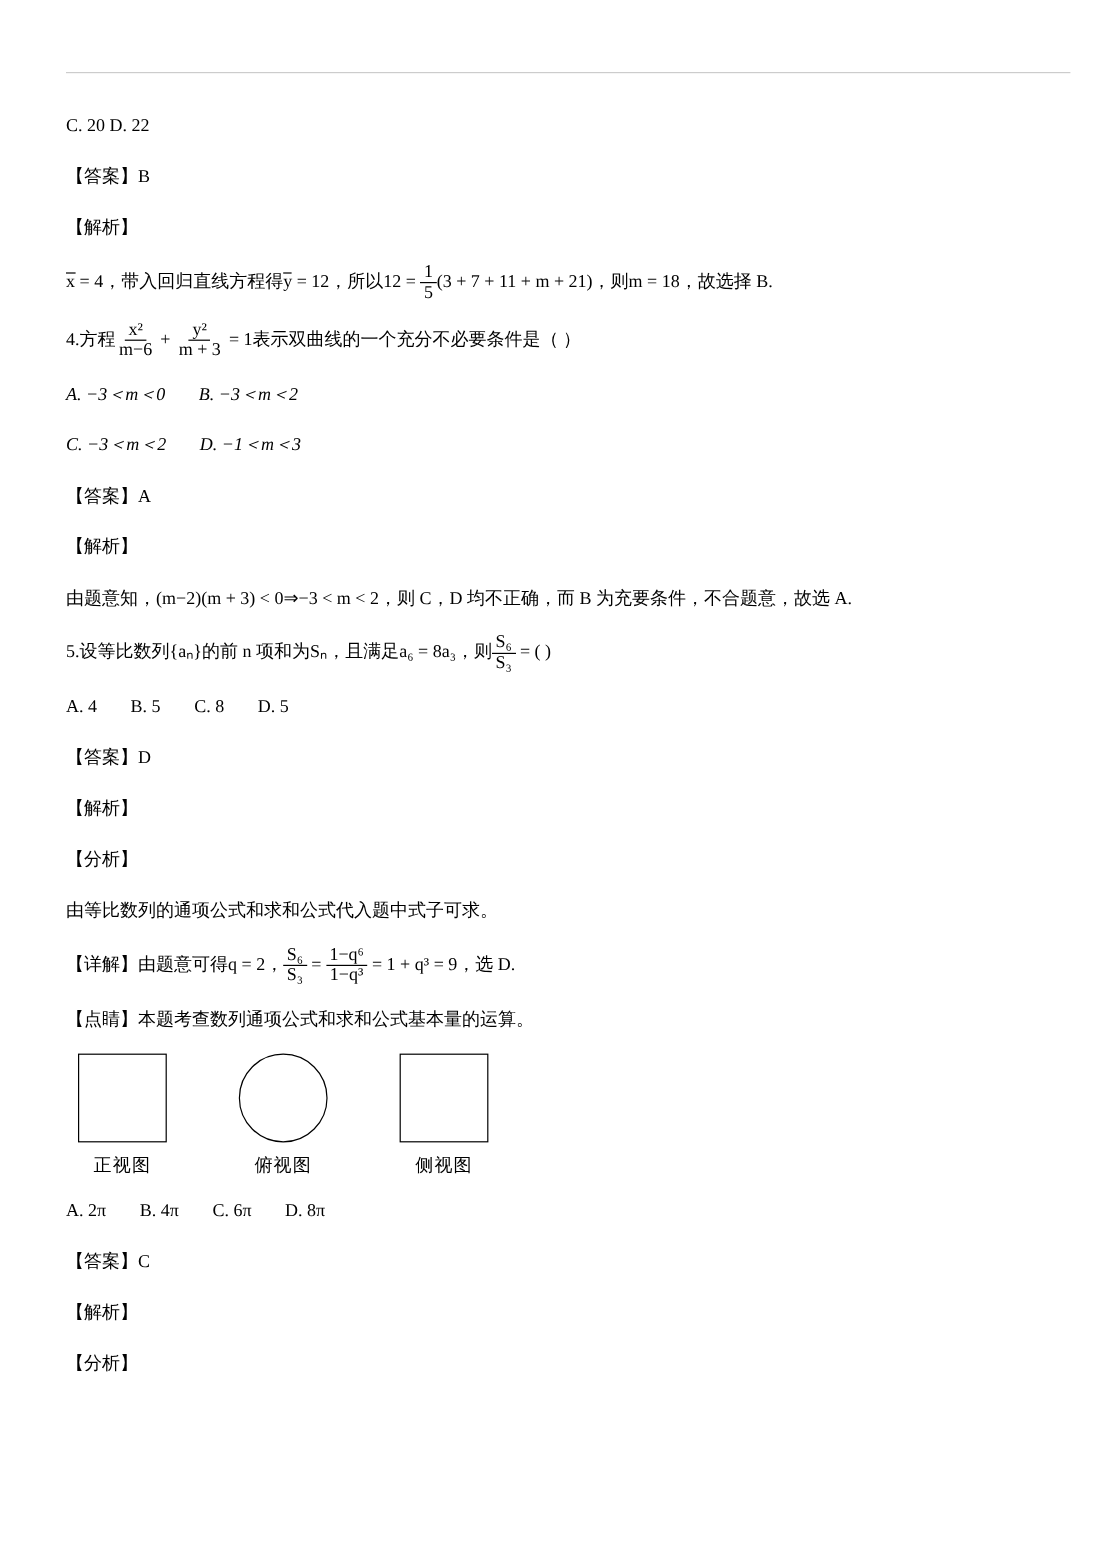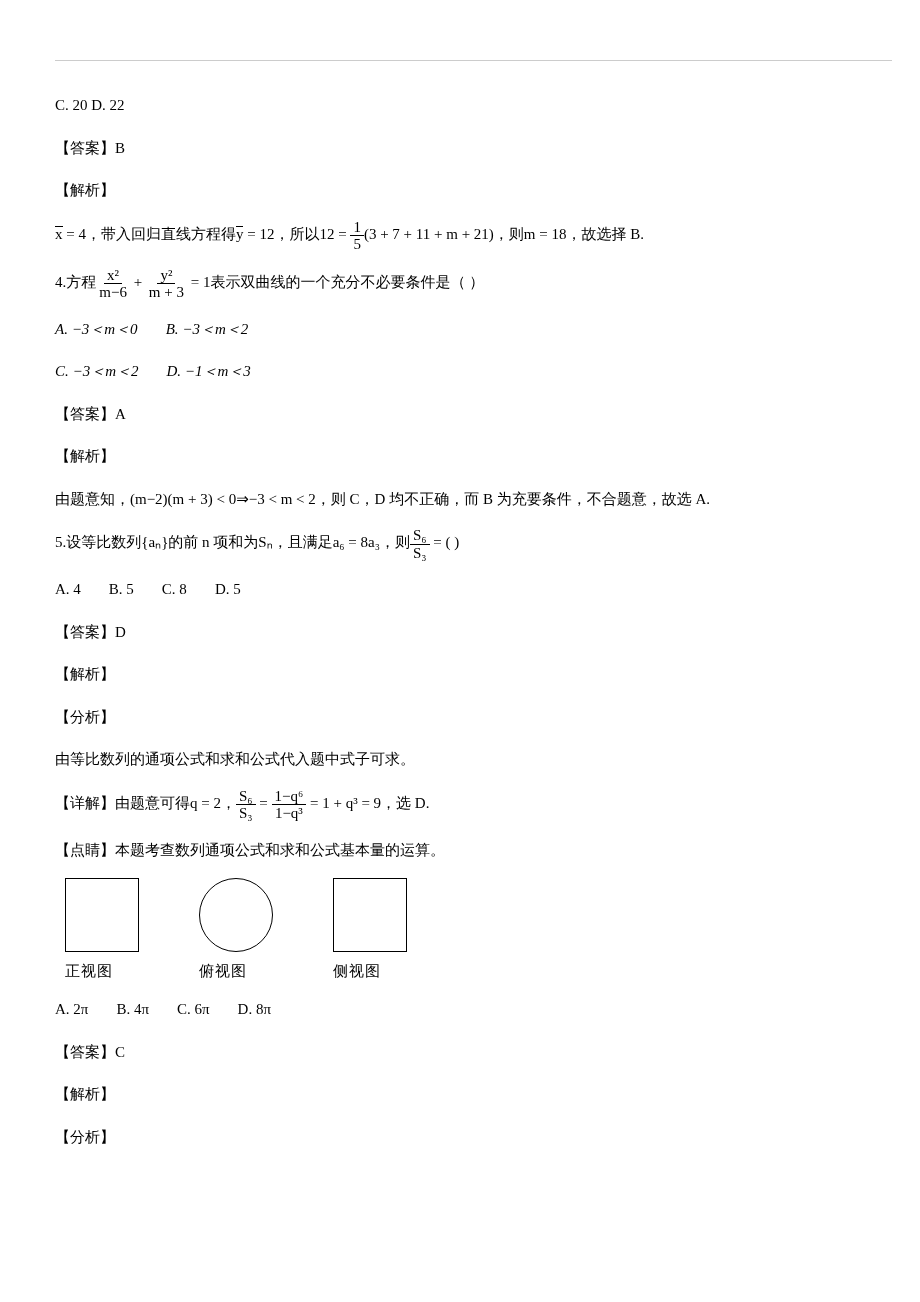--- a/index.html
+++ b/index.html
@@ -38,21 +38,21 @@
       border-top: 1.2px solid #000;
       line-height: 0.9;
       padding-top: 1px;
     }
     .views {
       display: flex;
       gap: 60px;
       margin: 12px 0 8px 10px;
       align-items: flex-end;
     }
-    .view-block { text-align: left; }
+    .view-block { text-align: center; }
     .square-shape {
       width: 72px;
       height: 72px;
       border: 1.2px solid #000;
       margin: 0 auto 10px;
     }
     .circle-shape {
       width: 72px;
       height: 72px;
       border: 1.2px solid #000;

